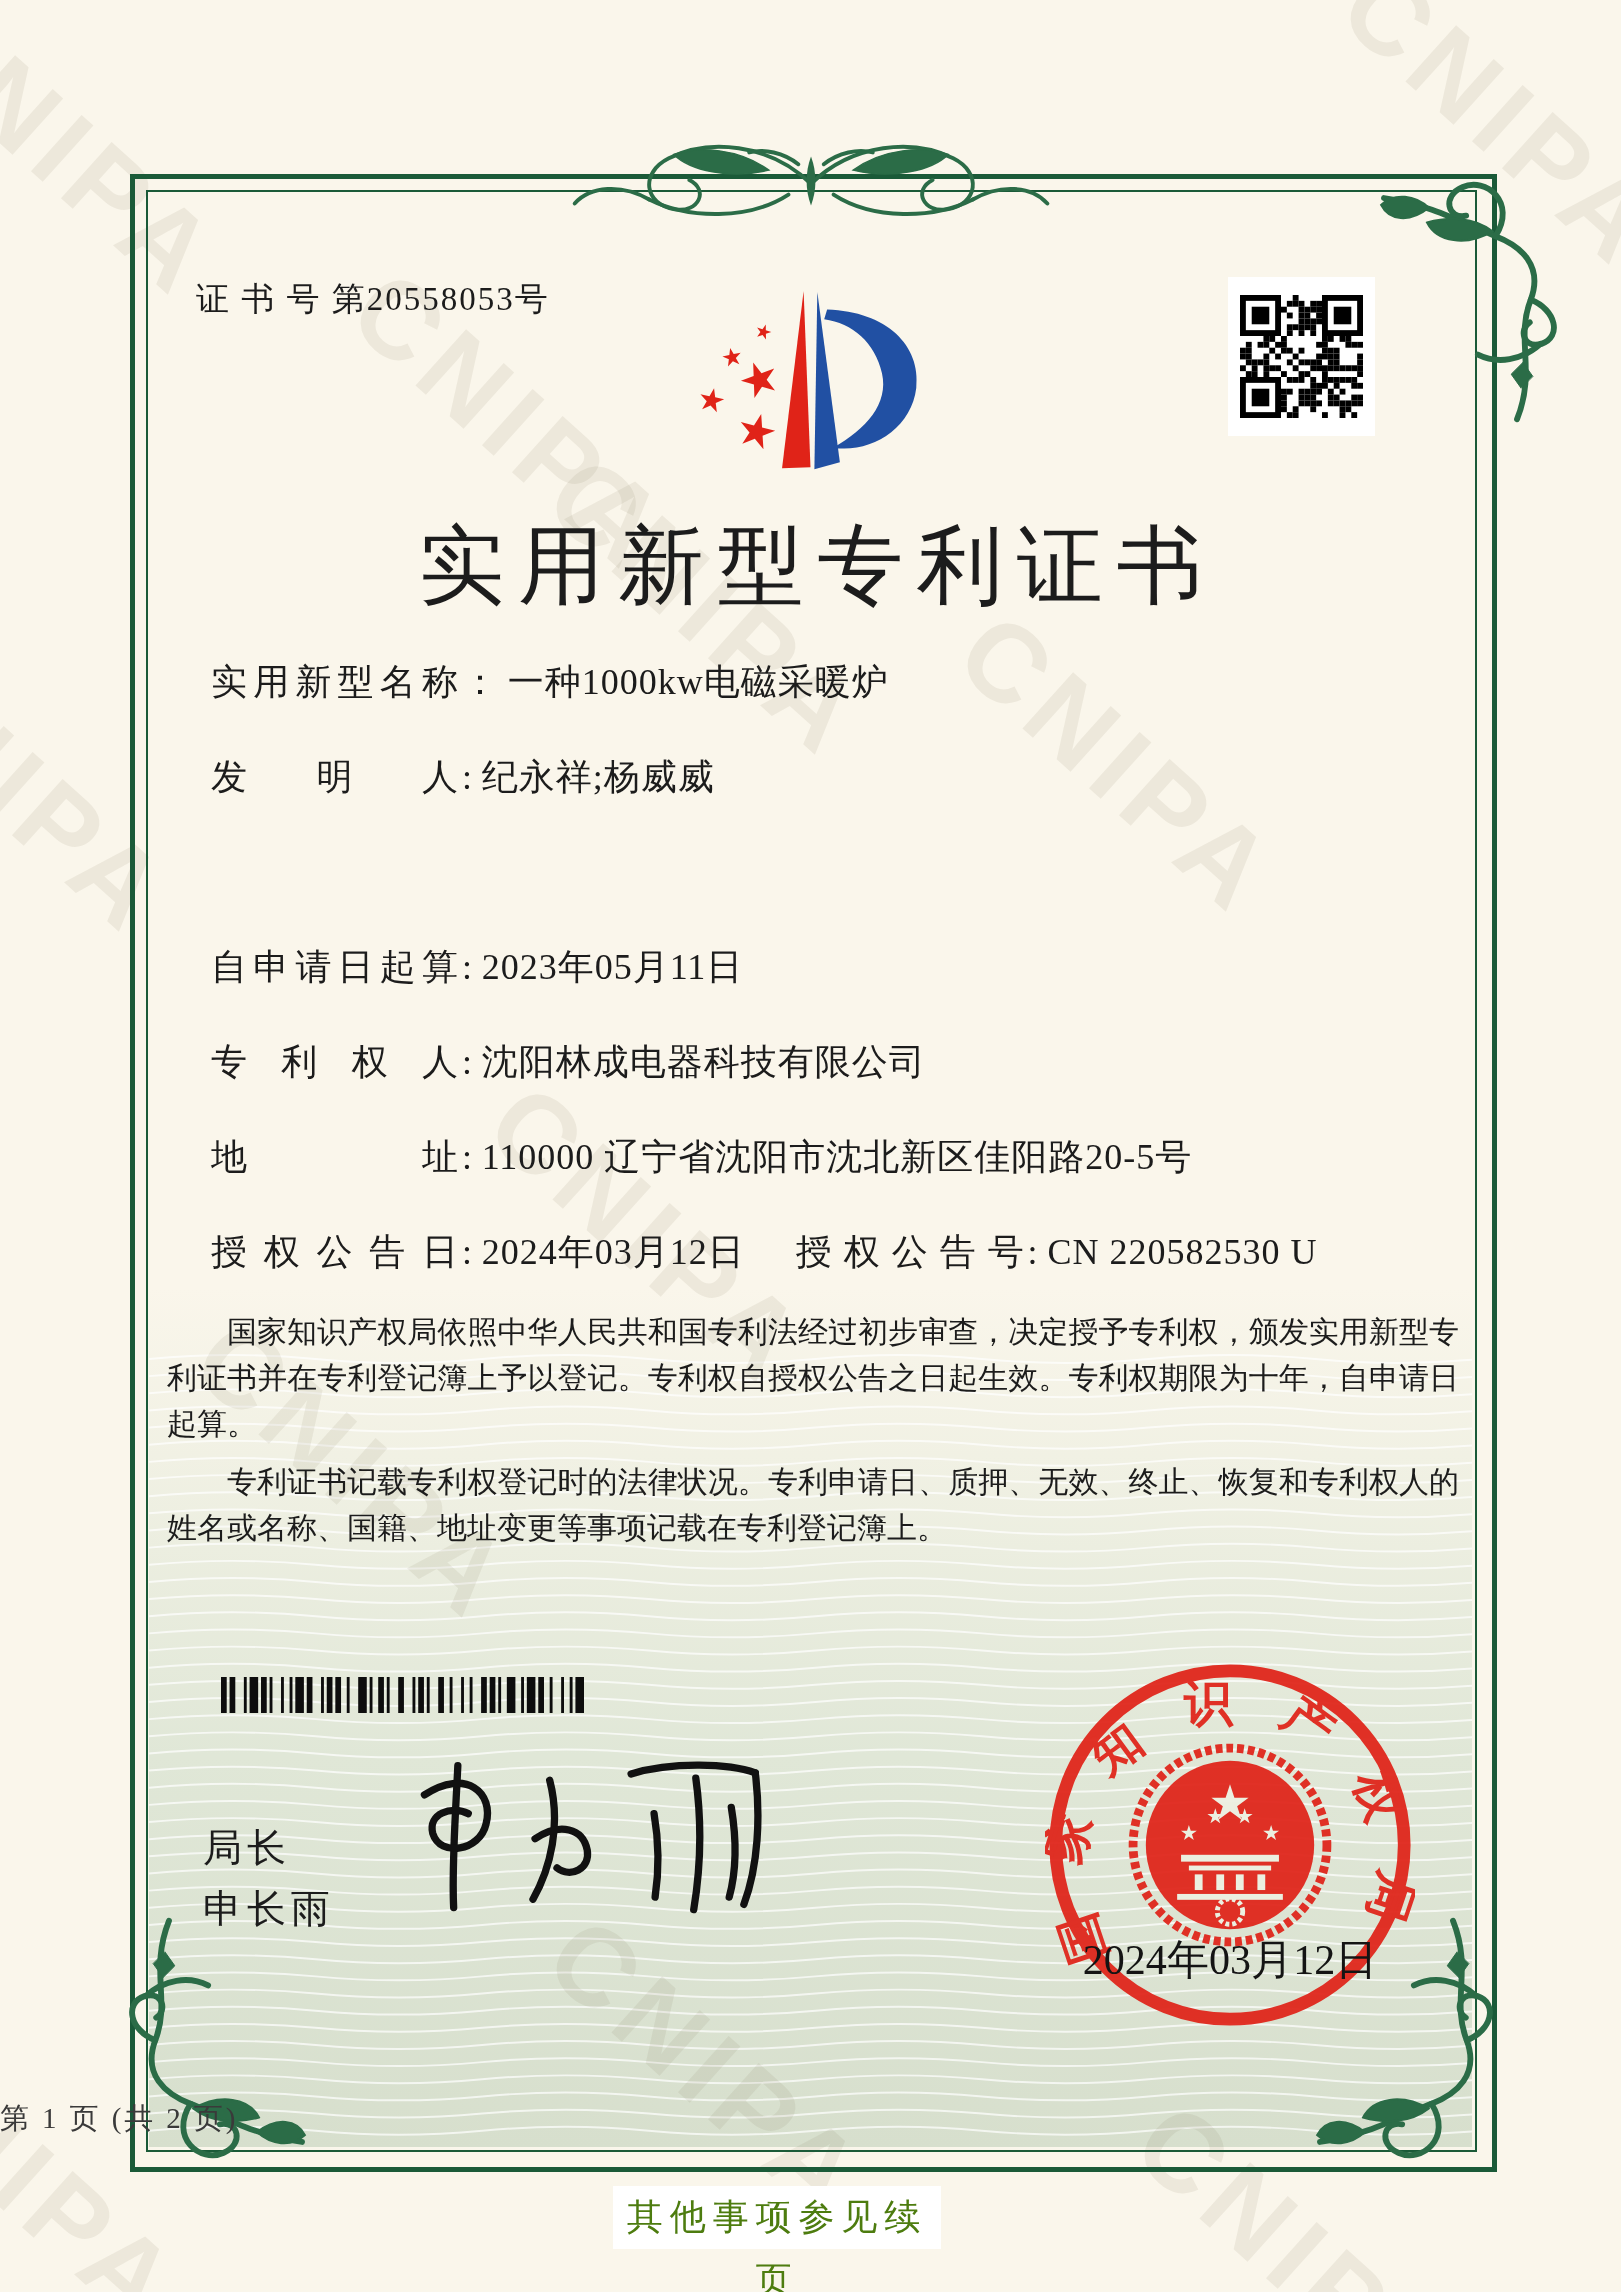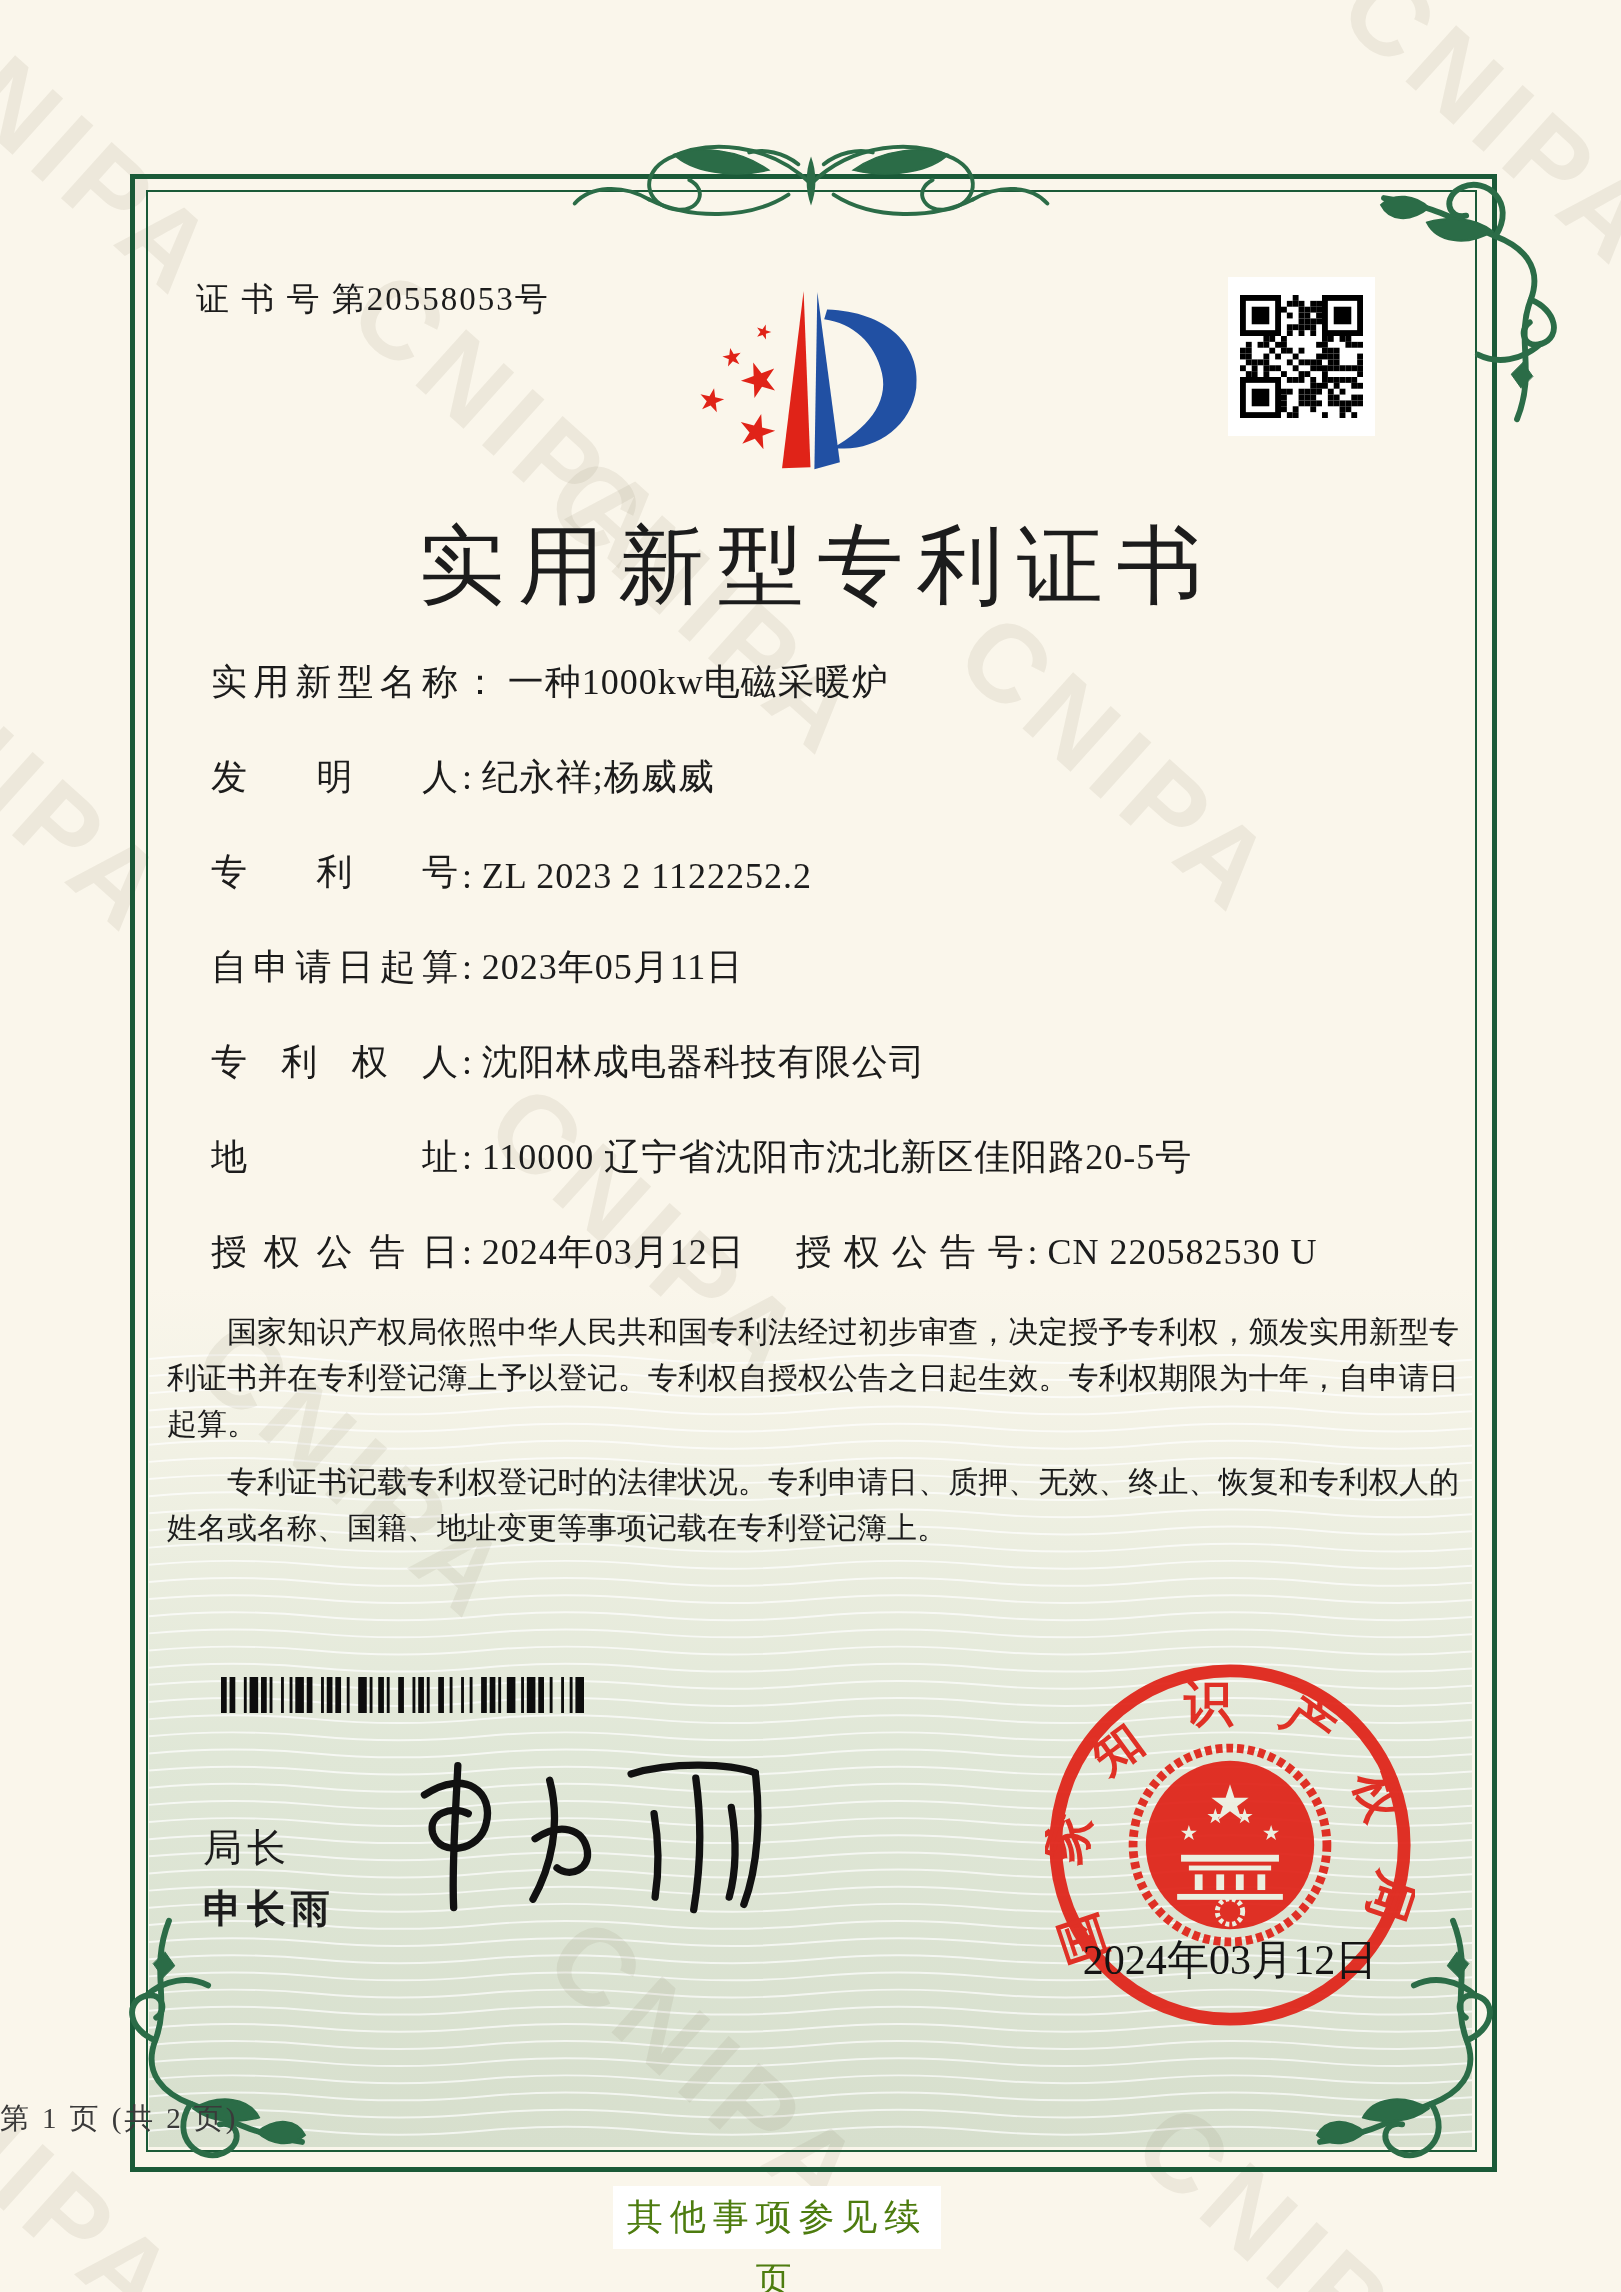--- a/index.html
+++ b/index.html
@@ -45,21 +45,21 @@
   .f-value{letter-spacing:1px;}
   .pair2{margin-left:51px;}
   .paras{position:absolute;left:167px;top:1309px;width:1292px;font-size:30px;
     line-height:46px;text-align:justify;}
   .paras p{margin:0;text-indent:2em;}
   .paras p + p{margin-top:11.8px;}
   .barcode{position:absolute;left:221px;top:1677px;}
   .signer-role{position:absolute;left:203px;top:1821px;font-family:"Liberation Sans","DejaVu Sans",sans-serif;
     font-weight:normal;font-size:39px;letter-spacing:4.9px;}
   .signer-name{position:absolute;left:203px;top:1882px;font-family:"Liberation Sans","DejaVu Sans",sans-serif;
-    font-weight:bold;font-size:39px;letter-spacing:4.9px;}
+    font-weight:normal;font-size:39px;letter-spacing:4.9px;}
   .signature{position:absolute;left:390px;top:1751px;}
   .seal{position:absolute;left:1045px;top:1660px;}
   .page-indicator{position:absolute;left:0;top:2099px;width:1621px;text-align:left;
     font-size:29px;color:#3a3a3a;letter-spacing:2.9px;}
   .continuation{position:absolute;left:613px;top:2186px;width:328px;height:63px;background:#ffffff;
     text-align:center;line-height:63px;font-size:36px;letter-spacing:6.9px;color:#4d7c0f;font-family:Liberation Serif, serif;}
 </style>
 </head>
 <body>
 
@@ -352,23 +352,20 @@
     </div>
 
     <div class="title">实用新型专利证书</div>
 
     <div class="f-row" style="top:658px">
       <span class="f-label">实用新型名称</span><span class="f-colon">：</span><span class="f-value">一种1000kw电磁采暖炉</span>
     </div>
     <div class="f-row" style="top:753px">
       <span class="f-label">发明人</span><span class="f-colon">:</span><span class="f-value">纪永祥;杨威威</span>
     </div>
-    <div class="f-row" style="top:848px">
-      <span class="f-label">专利号</span><span class="f-colon">:</span><span class="f-value">ZL 2023 2 1122252.2</span>
-    </div>
     <div class="f-row" style="top:943px">
       <span class="f-label">自申请日起算</span><span class="f-colon">:</span><span class="f-value">2023年05月11日</span>
     </div>
     <div class="f-row" style="top:1038px">
       <span class="f-label">专利权人</span><span class="f-colon">:</span><span class="f-value">沈阳林成电器科技有限公司</span>
     </div>
     <div class="f-row" style="top:1133px">
       <span class="f-label">地址</span><span class="f-colon">:</span><span class="f-value">110000 辽宁省沈阳市沈北新区佳阳路20-5号</span>
     </div>
     <div class="f-row" style="top:1228px">

